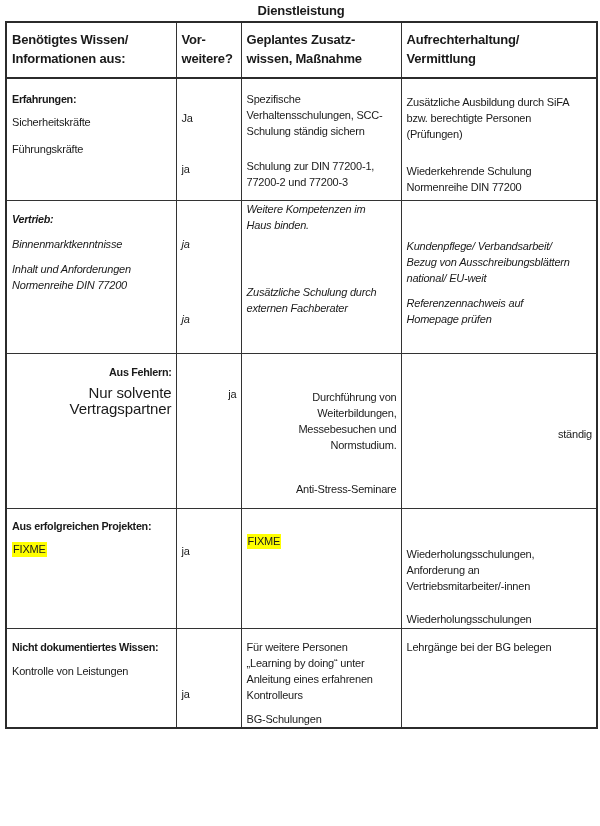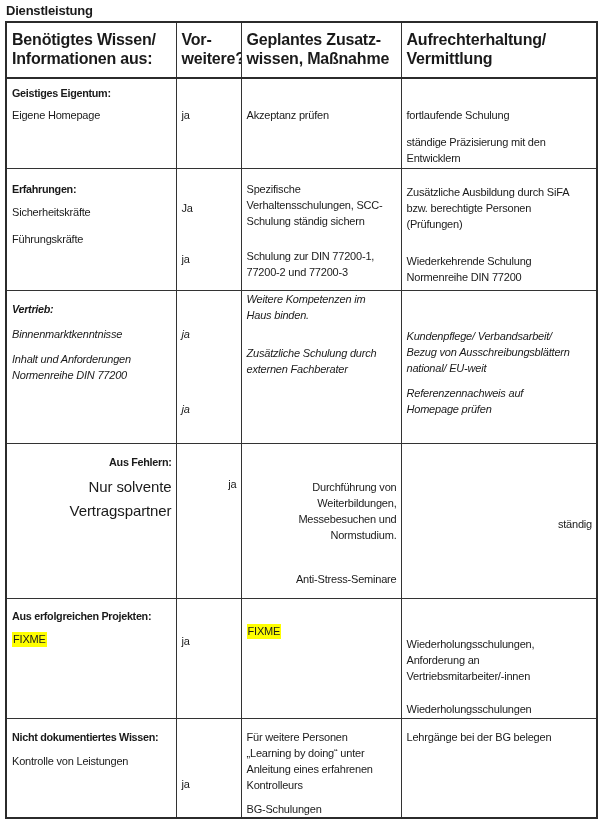--- a/index.html
+++ b/index.html
@@ -8,62 +8,63 @@
     width: 600px; height: 826px;
     font-family: "Liberation Sans", sans-serif;
     color: #1a1a1a;
     overflow: hidden;
   }
   .page { padding: 2px 4px 0 5px; }
   .title {
     font-size: 13px; font-weight: bold;
     letter-spacing: -0.2px;
     margin: 1px 0 3px 1px;
+    text-align: center;
   }
   table.grid {
     border-collapse: collapse;
     table-layout: fixed;
     width: 591px;
     border: 2.5px solid #2b2b2b;
   }
   table.grid col.c1 { width: 170px; }
   table.grid col.c2 { width: 65px;  }
   table.grid col.c3 { width: 160px; }
   table.grid col.c4 { width: 196px; }
   th, td {
     border: 1.5px solid #333333;
     vertical-align: top;
     padding: 0 4px 0 5px;
     overflow: hidden;
   }
   thead th {
     border-bottom: 2.5px solid #2b2b2b;
     text-align: left;
-    font-size: 16px;
+    font-size: 13px;
     font-weight: bold;
     letter-spacing: -0.2px;
     line-height: 19px;
     padding-top: 7px;
     white-space: pre-line;
   }
   .b {
     white-space: pre-line;
     font-size: 11px;
     letter-spacing: -0.2px;
     line-height: 16px;
     margin: 0;
   }
   .topic {
     font-weight: bold;
     font-size: 10.8px;
     letter-spacing: -0.3px;
   }
   .big {
     font-size: 15px;
-    line-height: 24px;
+    line-height: 16px;
     letter-spacing: -0.1px;
   }
   .hl {
     background: #ffff00;
     padding: 1px 1px 2px 1px;
   }
   
   tr.hr  { height: 56px; }
   tr.r0 { height: 90px; }
   tr.r1 { height: 122px; }
@@ -92,37 +93,20 @@
         <th>Vor-
 weitere?</th>
         <th>Geplantes Zusatz-
 wissen, Maßnahme</th>
         <th>Aufrechterhaltung/
 Vermittlung</th>
       </tr>
     </thead>
     <tbody>
 
-      <tr class="r0">
-        <td>
-          <div class="b topic" style="margin-top:6px">Geistiges Eigentum:</div>
-          <div class="b" style="margin-top:6px">Eigene Homepage</div>
-        </td>
-        <td>
-          <div class="b" style="margin-top:28px">ja</div>
-        </td>
-        <td>
-          <div class="b" style="margin-top:28px">Akzeptanz prüfen</div>
-        </td>
-        <td>
-          <div class="b" style="margin-top:28px">fortlaufende Schulung</div>
-          <div class="b" style="margin-top:11px">ständige Präzisierung mit den
-Entwicklern</div>
-        </td>
-      </tr>
 
       <tr class="r1">
         <td>
           <div class="b topic" style="margin-top:12px">Erfahrungen:</div>
           <div class="b" style="margin-top:7px">Sicherheitskräfte</div>
           <div class="b" style="margin-top:11px">Führungskräfte</div>
         </td>
         <td>
           <div class="b" style="margin-top:31px">Ja</div>
           <div class="b" style="margin-top:35px">ja</div>
@@ -150,21 +134,21 @@
           <div class="b" style="margin-top:9px">Inhalt und Anforderungen
 Normenreihe DIN 77200</div>
         </td>
         <td>
           <div class="b" style="margin-top:35px">ja</div>
           <div class="b" style="margin-top:59px">ja</div>
         </td>
         <td>
           <div class="b" style="">Weitere Kompetenzen im
 Haus binden.</div>
-          <div class="b" style="margin-top:22px">Zusätzliche Schulung durch
+          <div class="b" style="margin-top:51px">Zusätzliche Schulung durch
 externen Fachberater</div>
         </td>
         <td>
           <div class="b" style="margin-top:37px">Kundenpflege/ Verbandsarbeit/
 Bezug von Ausschreibungsblättern
 national/ EU-weit</div>
           <div class="b" style="margin-top:9px">Referenzennachweis auf
 Homepage prüfen</div>
         </td>
       </tr>

